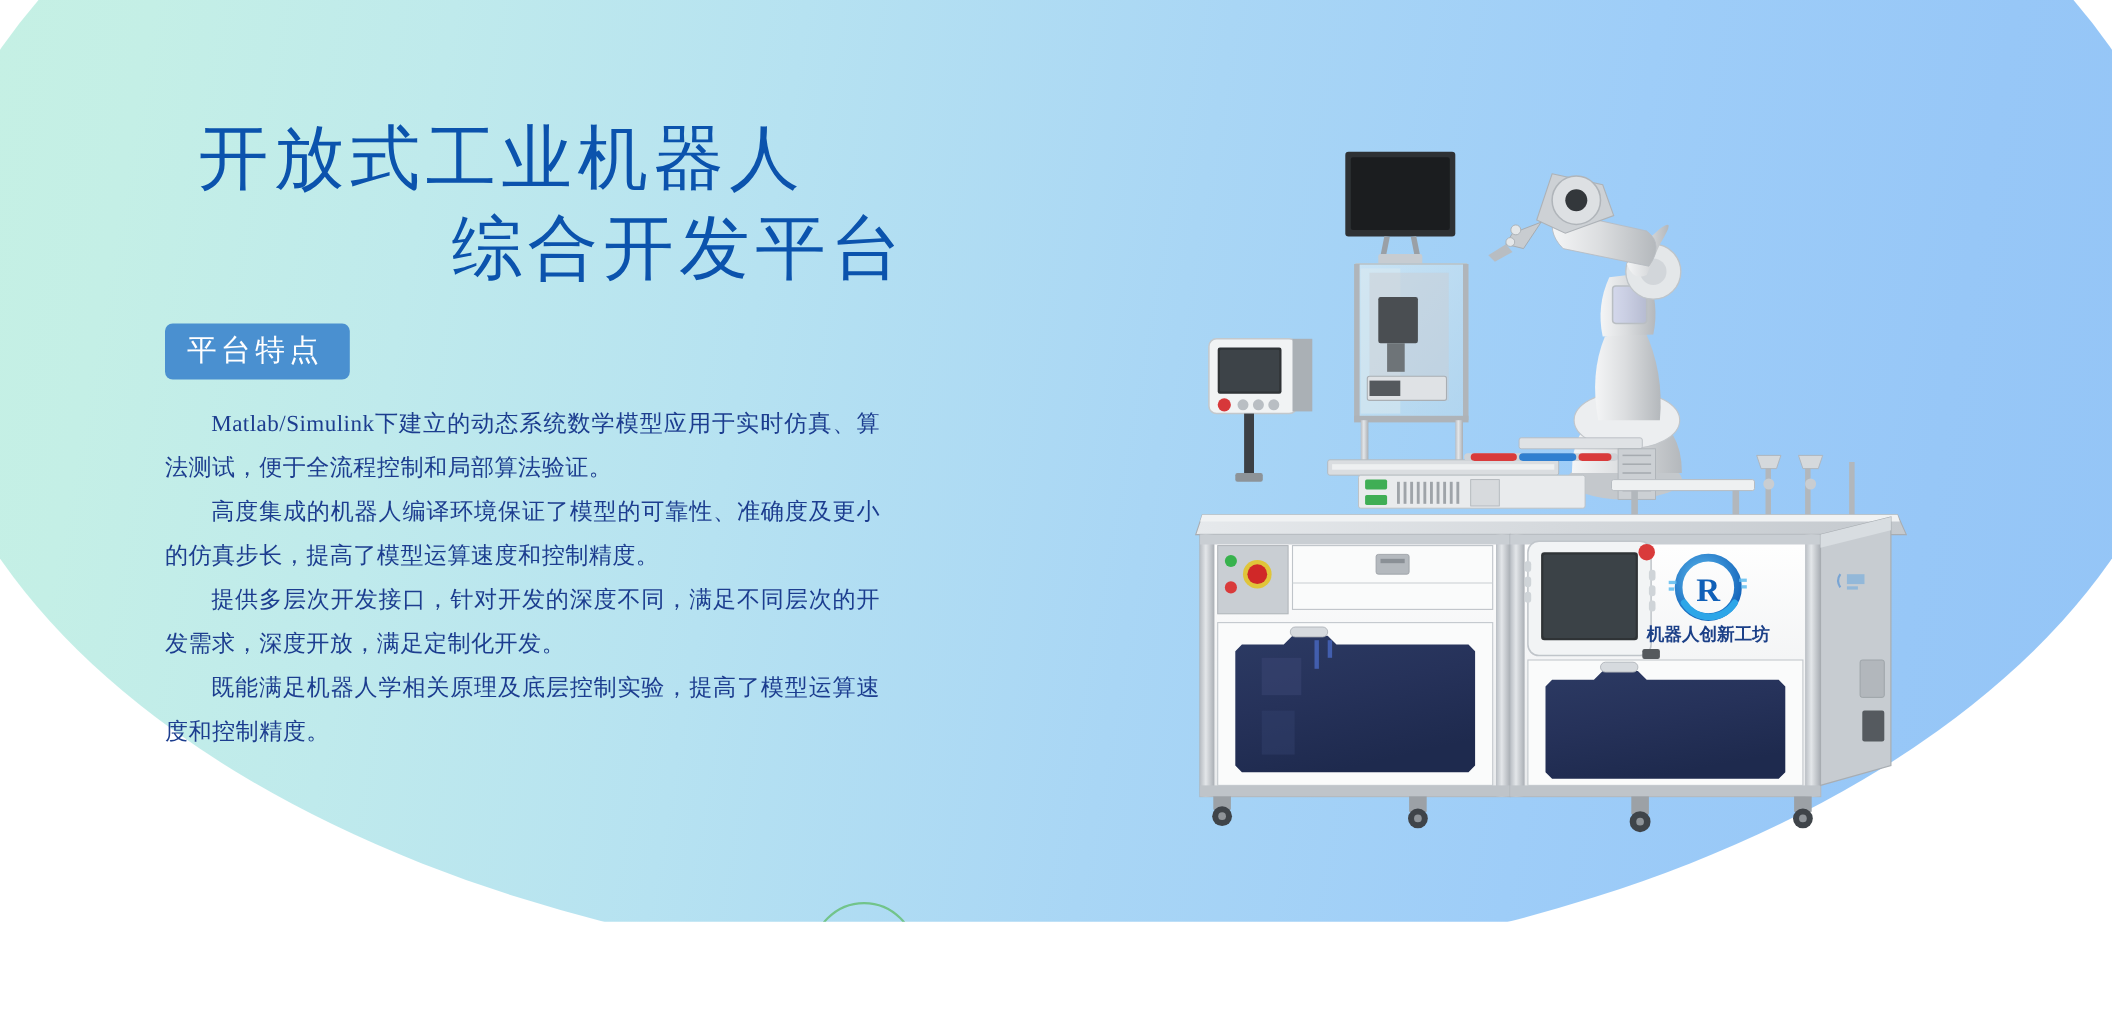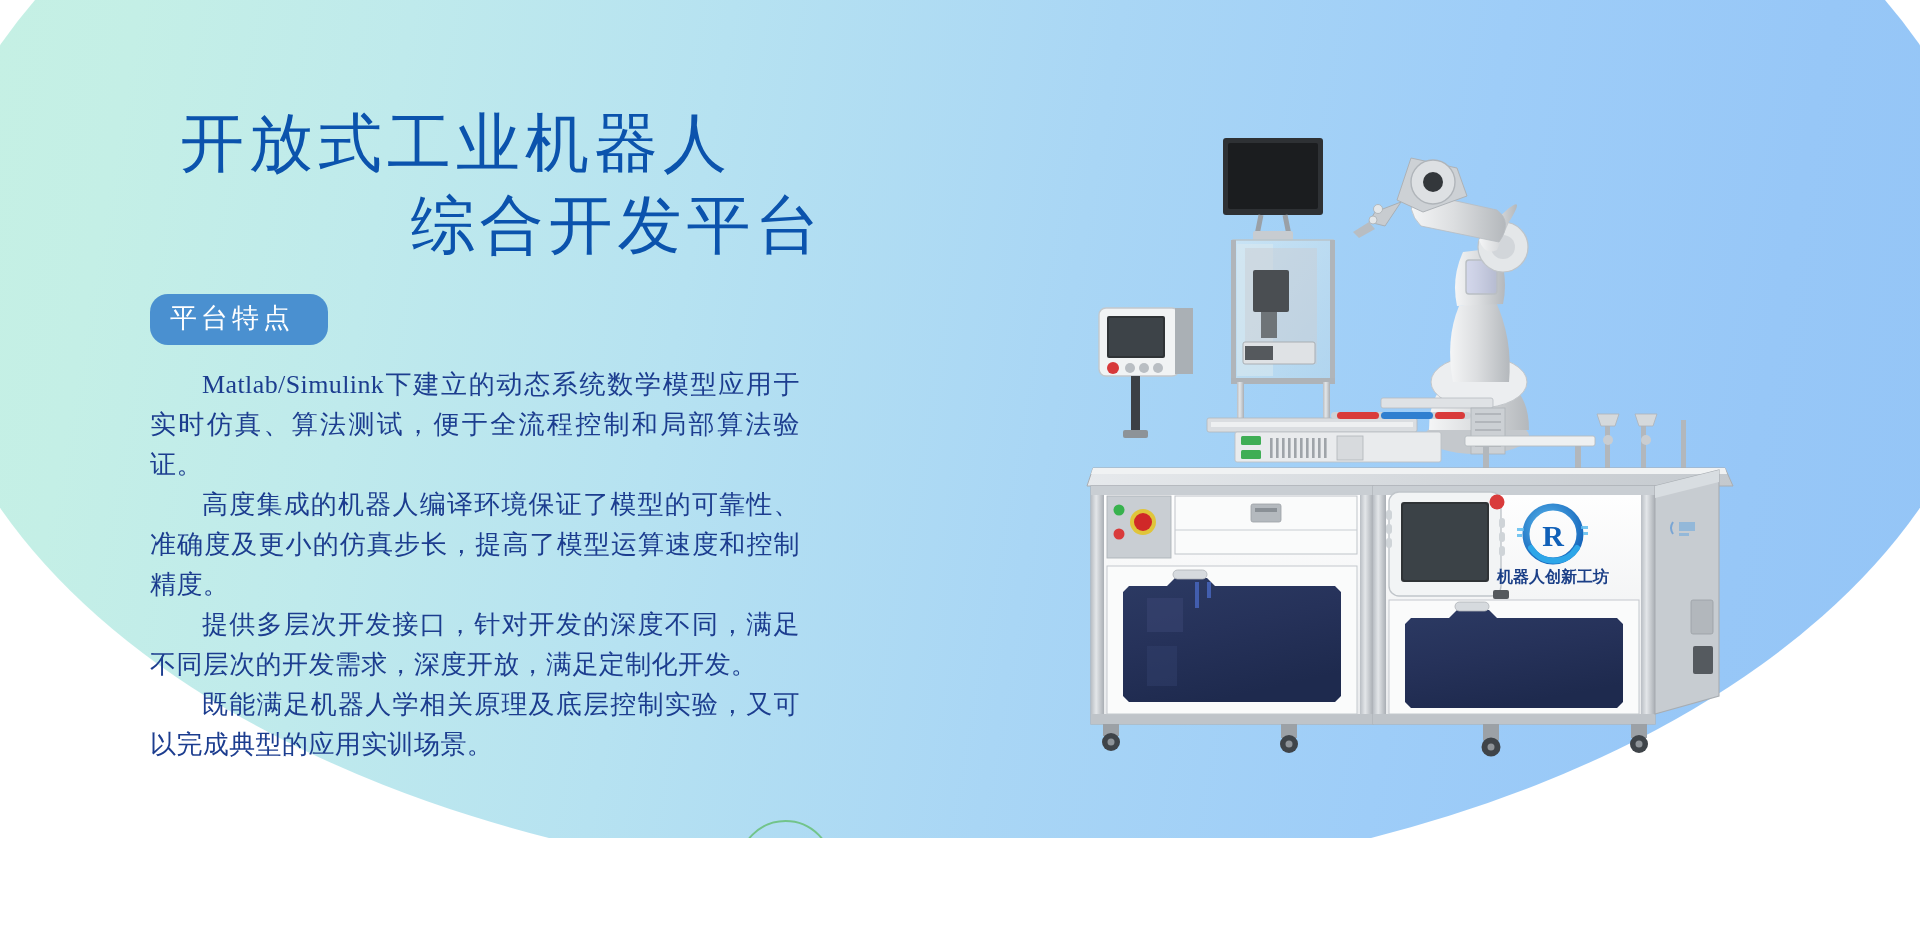--- a/index.html
+++ b/index.html
@@ -52,32 +52,32 @@
   .headline .line2 { display:block; text-align:center; padding-left:105px; margin-top:10px; }
 
   .badge-wrap { margin-top:32px; padding-left:0px; }
   .badge {
     display:inline-block;
     background:#4a90d0;
     color:#ffffff;
     font-size:27px;
     letter-spacing:4px;
     line-height:1;
-    padding:11px 34px 13px 20px;
-    border-radius:18px;
+    padding:11px 24px 13px 20px;
+    border-radius:7px;
     font-family:"Liberation Serif","DejaVu Serif",serif;
   }
 
   .body-copy {
     margin-top:20px;
     width:650px;
   }
   .body-copy p {
     color:#1c3d8f;
-    font-size:26px;
+    font-size:21px;
     line-height:40px;
     letter-spacing:0.4px;
     text-indent:2em;
     text-align:justify;
     font-family:"Liberation Serif","DejaVu Serif",serif;
   }
 
   
   .scroll-cue {
     position:absolute;
@@ -112,21 +112,21 @@
     </h1>
 
     <div class="badge-wrap">
       <span class="badge">平台特点</span>
     </div>
 
     <div class="body-copy">
       <p>Matlab/Simulink下建立的动态系统数学模型应用于实时仿真、算法测试，便于全流程控制和局部算法验证。</p>
       <p>高度集成的机器人编译环境保证了模型的可靠性、准确度及更小的仿真步长，提高了模型运算速度和控制精度。</p>
       <p>提供多层次开发接口，针对开发的深度不同，满足不同层次的开发需求，深度开放，满足定制化开发。</p>
-      <p>既能满足机器人学相关原理及底层控制实验，又可以完成典型的应用实训场景。</p>
+      <p>既能满足机器人学相关原理及底层控制实验，提高了模型运算速度和控制精度。</p>
     </div>
   </div>
 
   <div class="scroll-cue">
     <span>
       <svg width="34" height="54" viewBox="0 0 34 54">
         <line x1="17" y1="4" x2="17" y2="46" stroke="#72c48a" stroke-width="2.6" stroke-linecap="round"></line>
         <polyline points="6,35 17,47 28,35" fill="none" stroke="#72c48a" stroke-width="2.6" stroke-linecap="round" stroke-linejoin="round"></polyline>
       </svg>
     </span>

